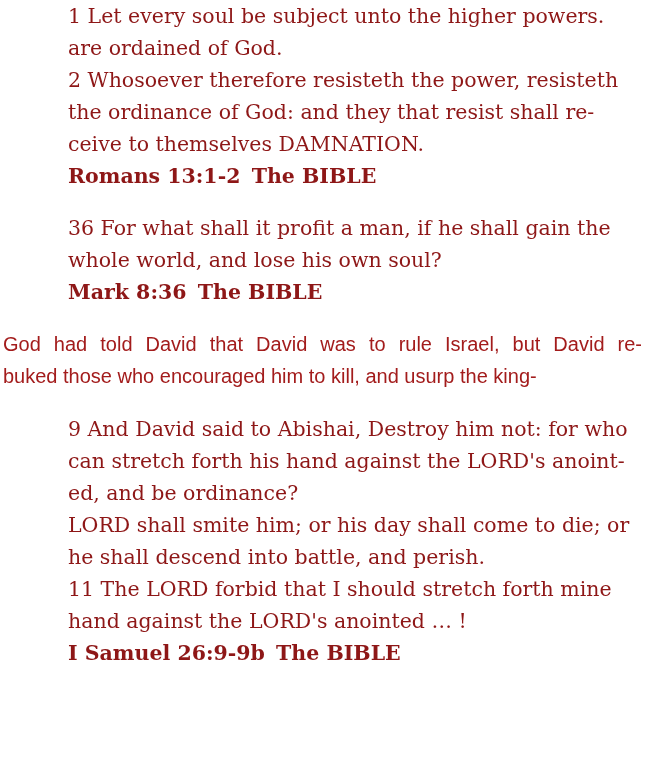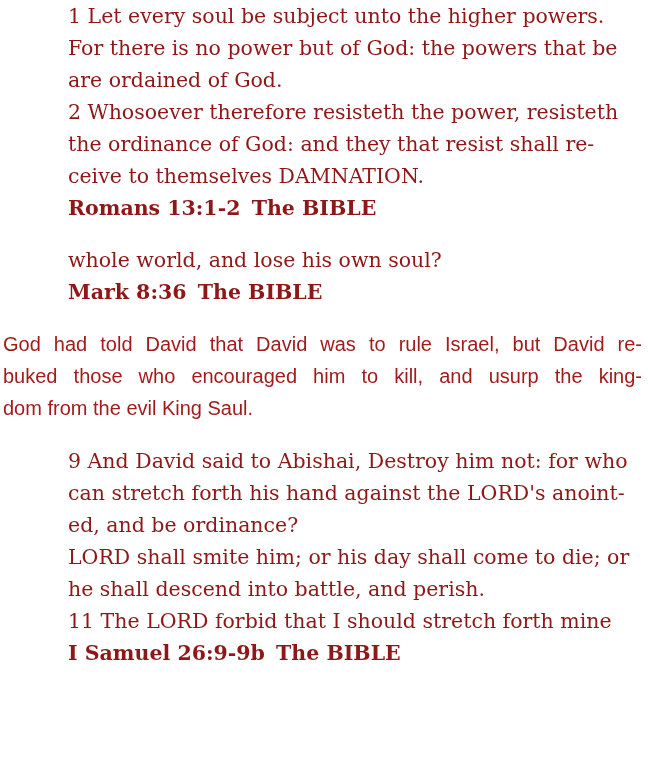--- a/index.html
+++ b/index.html
@@ -50,49 +50,49 @@
   }
 </style>
 </head>
 <body>
 
 <div class="page">
 
   <section class="quote">
     <div>
         <div class="line">1 Let every soul be subject unto the higher powers.</div>
-        <div class="line">For there is no power but of God: the powers that be</div>
         <div class="line">are ordained of God.</div>
         <div class="line">2 Whosoever therefore resisteth the power, resisteth</div>
         <div class="line">the ordinance of God: and they that resist shall re-</div>
         <div class="line">ceive to themselves DAMNATION.</div>
       </div>
     <div class="ref"><span>Romans 13:1-2</span><span class="src">The BIBLE</span></div>
   </section>
 
   <section class="quote">
     <div>
+        <div class="line">36 For what shall it profit a man, if he shall gain the</div>
         <div class="line">whole world, and lose his own soul?</div>
       </div>
     <div class="ref"><span>Mark 8:36</span><span class="src">The BIBLE</span></div>
   </section>
 
   <section class="commentary">
     <div>
         <div class="line">God had told David that David was to rule Israel, but David re-</div>
         <div class="line">buked those who encouraged him to kill, and usurp the king-</div>
-        <div class="line">dom from the evil King Saul.</div>
       </div>
   </section>
 
   <section class="quote">
     <div>
         <div class="line">9 And David said to Abishai, Destroy him not: for who</div>
         <div class="line">can stretch forth his hand against the LORD's anoint-</div>
         <div class="line">ed, and be ordinance?</div>
         <div class="line">LORD shall smite him; or his day shall come to die; or</div>
         <div class="line">he shall descend into battle, and perish.</div>
         <div class="line">11 The LORD forbid that I should stretch forth mine</div>
+        <div class="line">hand against the LORD's anointed … !</div>
       </div>
     <div class="ref"><span>I Samuel 26:9-9b</span><span class="src">The BIBLE</span></div>
   </section>
 
 </div>
 
 </body></html>

